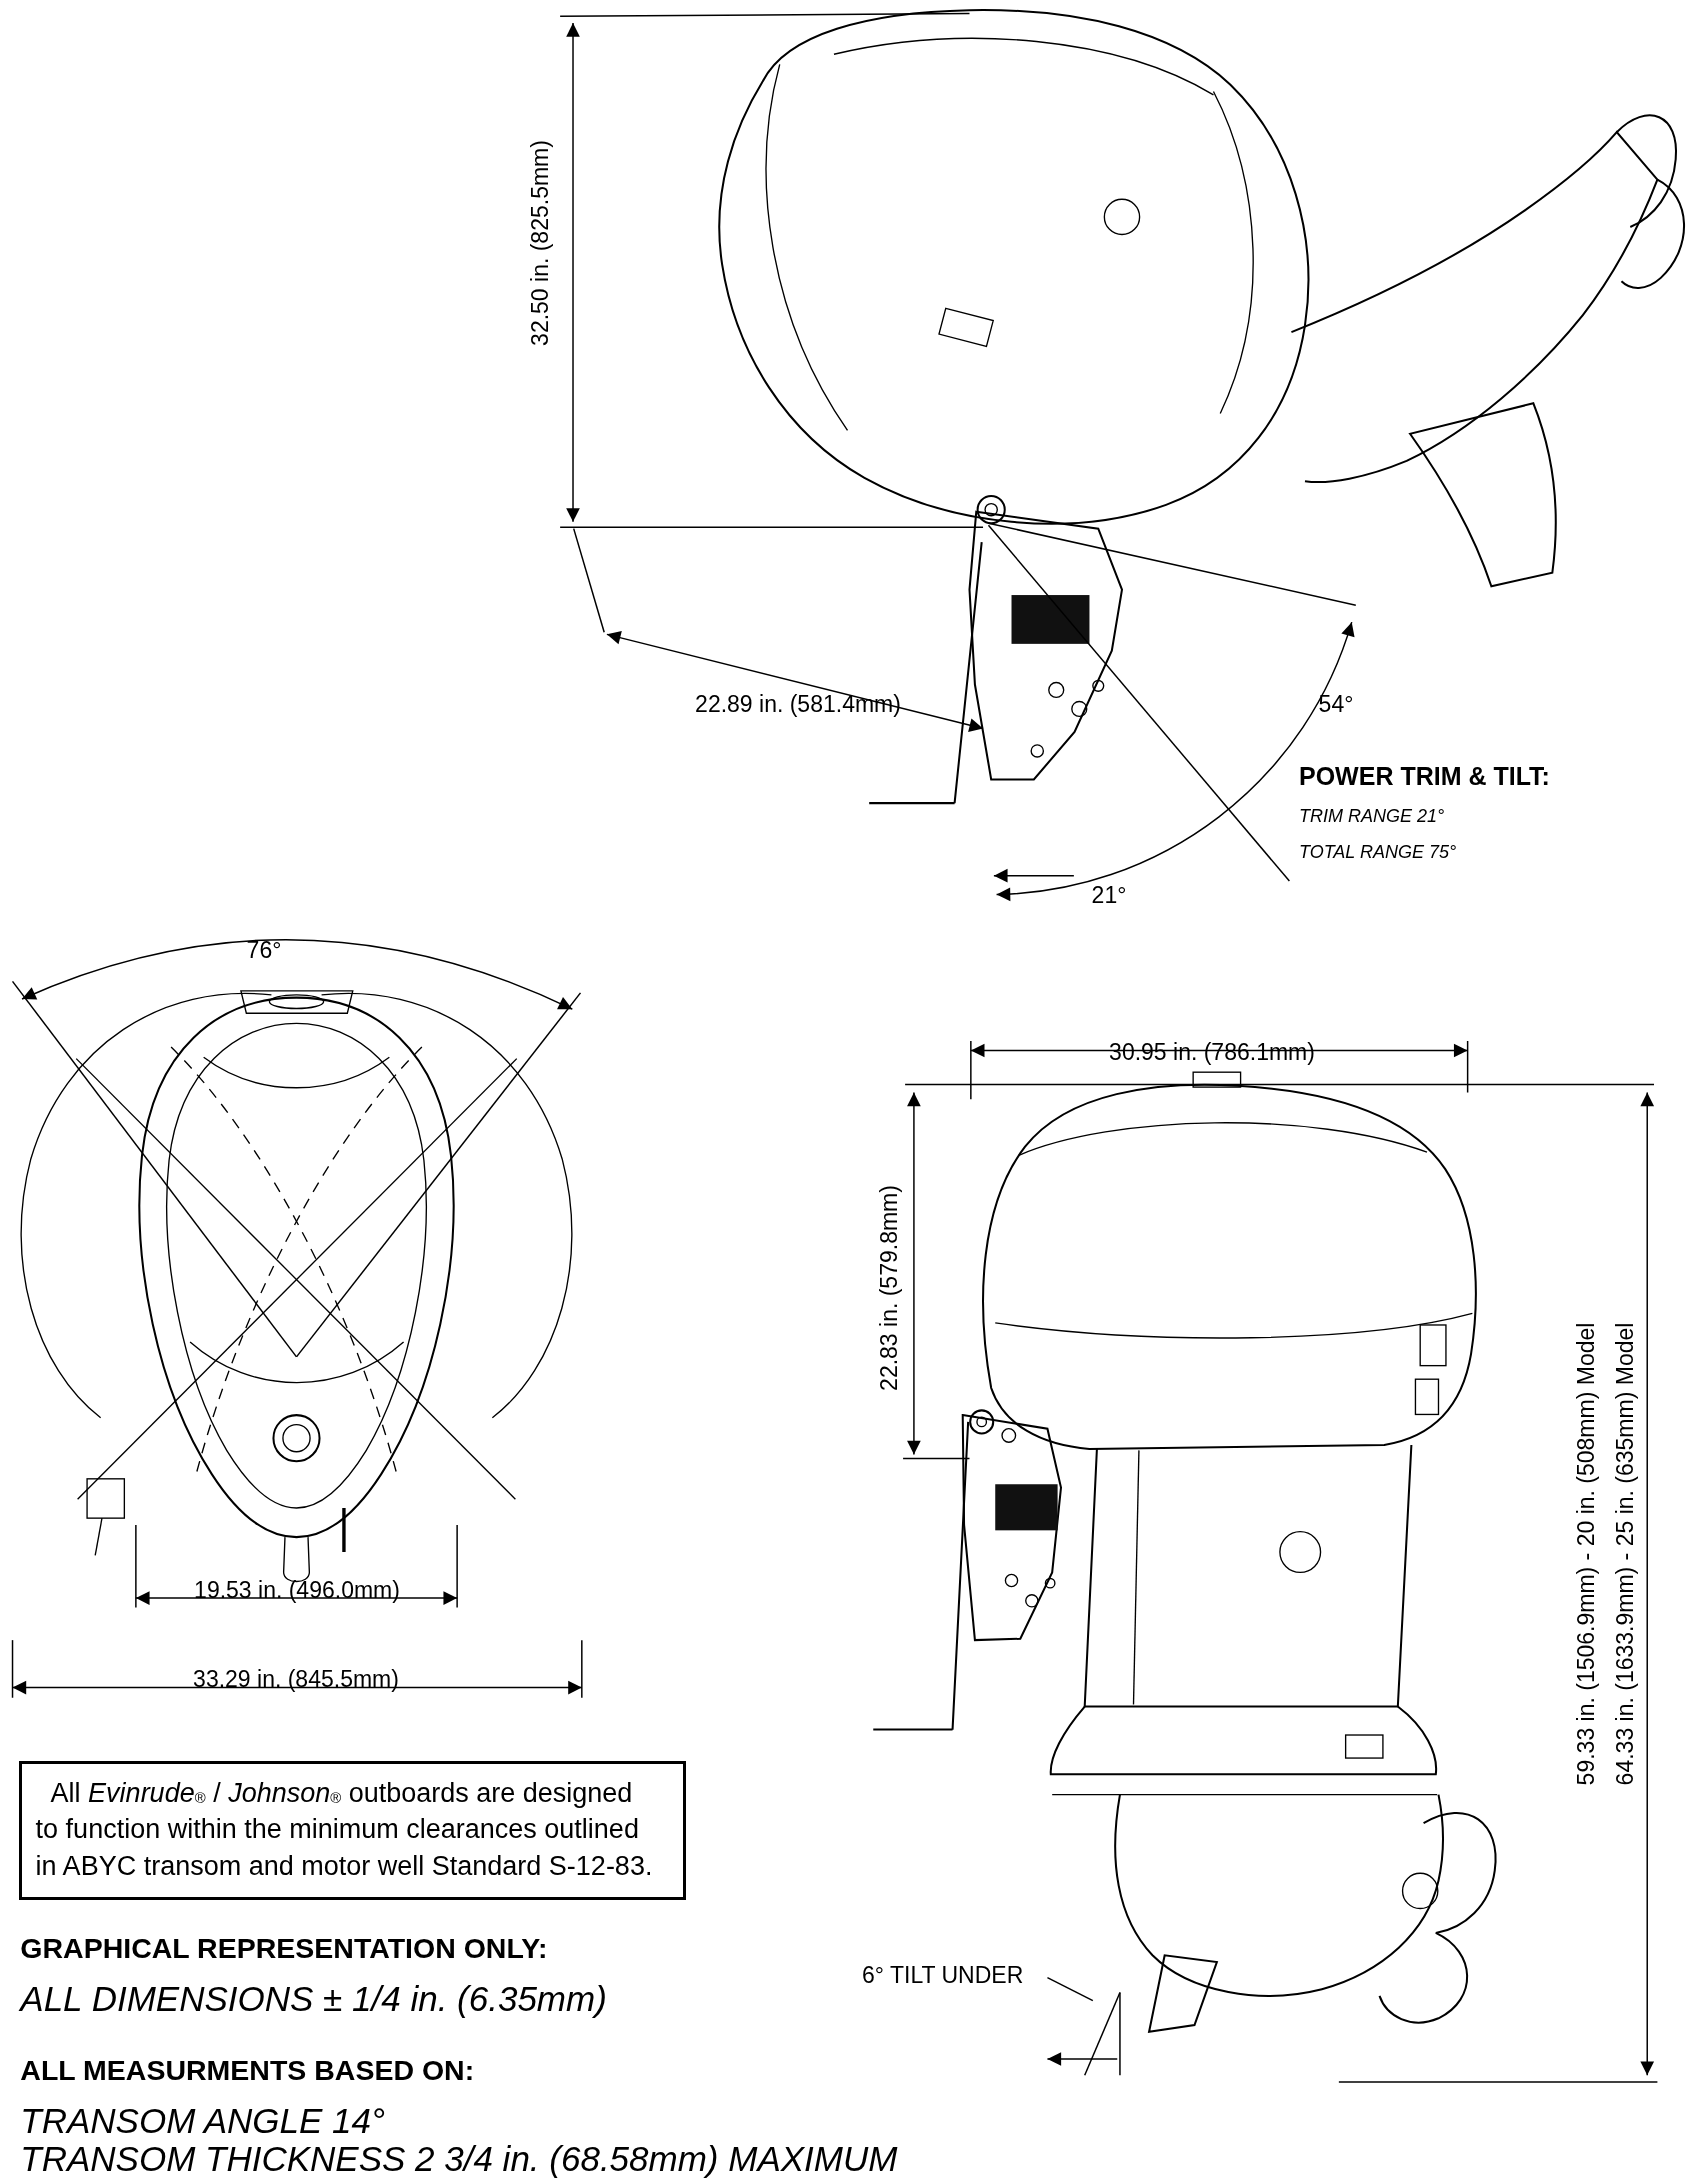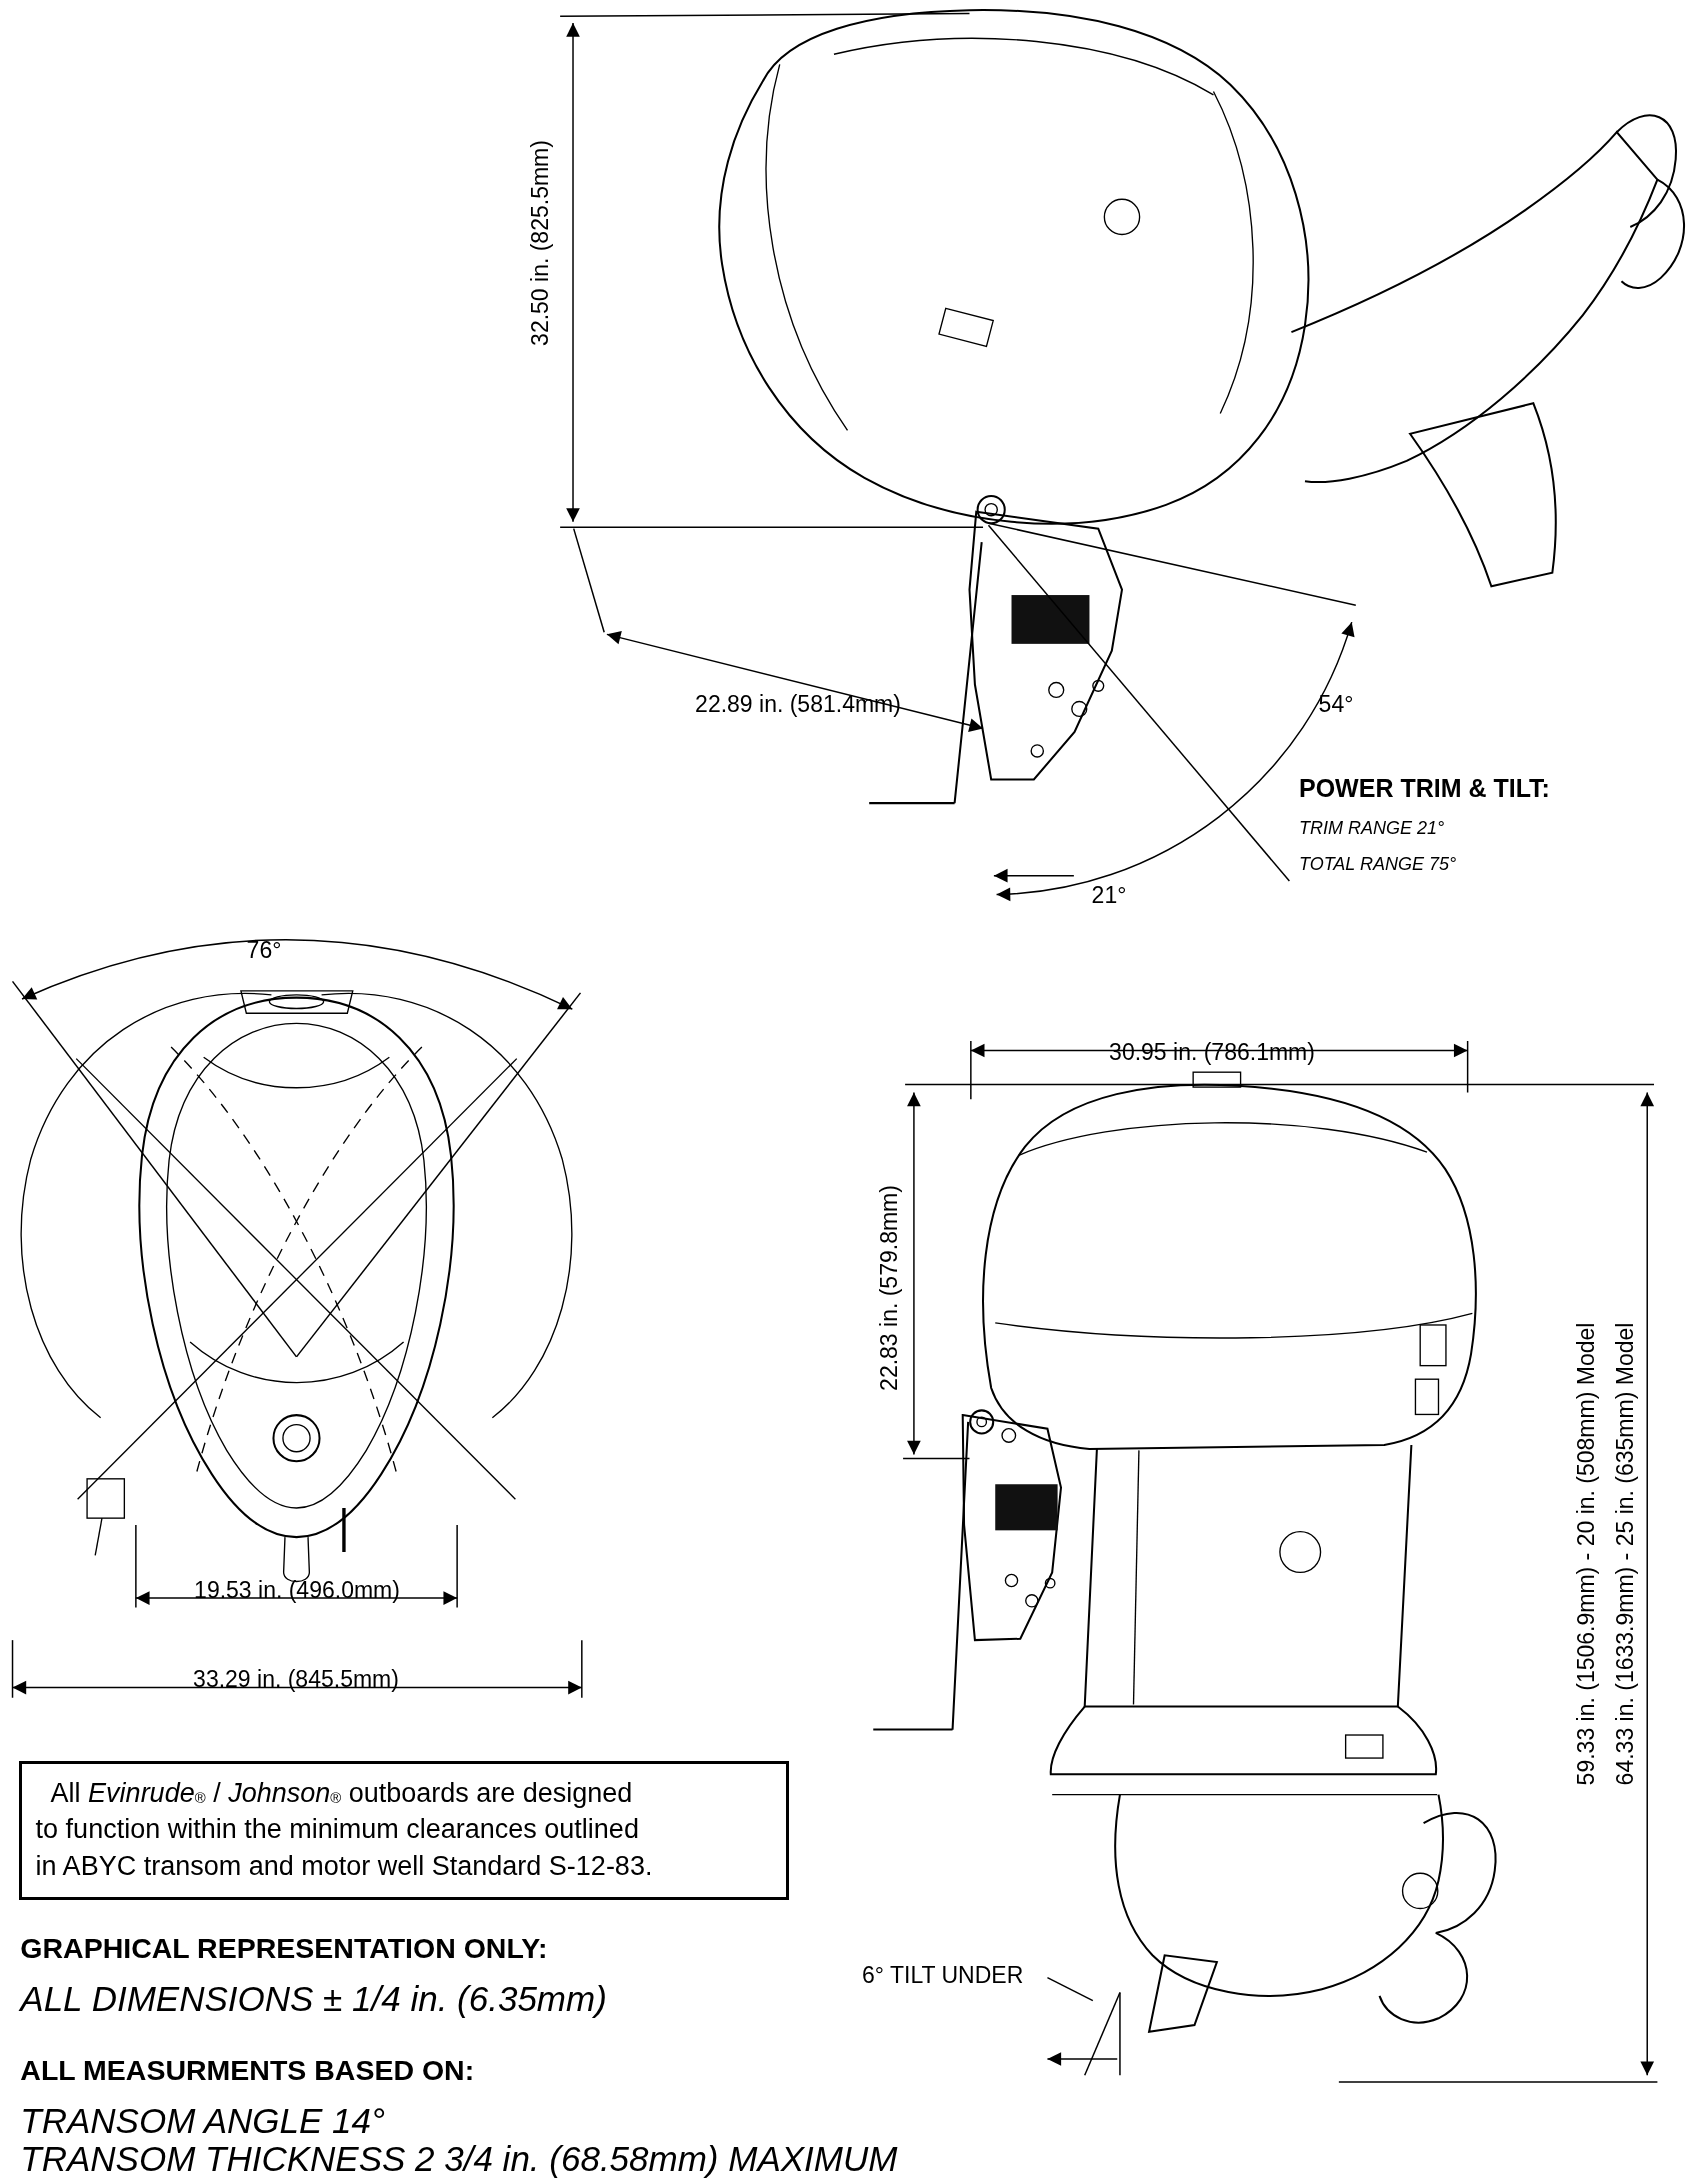--- a/index.html
+++ b/index.html
@@ -6,25 +6,25 @@
   html,body { background:#ffffff; }
   body { font-family:"Liberation Sans", sans-serif; color:#000; }
   .page { position:relative; width:1695px; height:2183px; background:#fff; overflow:hidden; }
   .art  { position:absolute; left:0; top:0; width:1695px; height:2183px; }
 
   .lbl { position:absolute; font-size:23px; color:#000; white-space:nowrap; }
   .ctr { transform:translate(-50%,-50%);margin-top:20px; }
   .rot { transform:translate(-50%,-50%) rotate(-90deg); }
 
   .callout { position:absolute; left:1299px; top:762px; display:flex; flex-direction:column; gap:15px; }
-  .callout .title { font-size:25px; font-weight:bold; white-space:nowrap;margin-top:12px; }
+  .callout .title { font-size:25px; font-weight:bold; white-space:nowrap; }
   .callout .range { font-size:18px; font-style:italic; white-space:nowrap; }
 
   .clearance-box {
-    position:absolute; left:19px; top:1761px; width:770px;
+    position:absolute; left:19px; top:1761px; width:667px;
     border:3.4px solid #000; padding:11px 13.6px 12.2px 13.6px;
     font-size:27px; line-height:1.35; text-indent:15px;
   }
   .clearance-box i { font-style:italic; }
   .clearance-box .reg { font-size:0.55em; vertical-align:-0.05em; }
 
   .note-bold   { position:absolute; left:20.3px; font-size:28.5px; font-weight:bold; white-space:nowrap;text-align:center; }
   .note-italic { position:absolute; left:20.3px; font-size:35px; font-style:italic; white-space:nowrap; }
 </style>
 </head>

